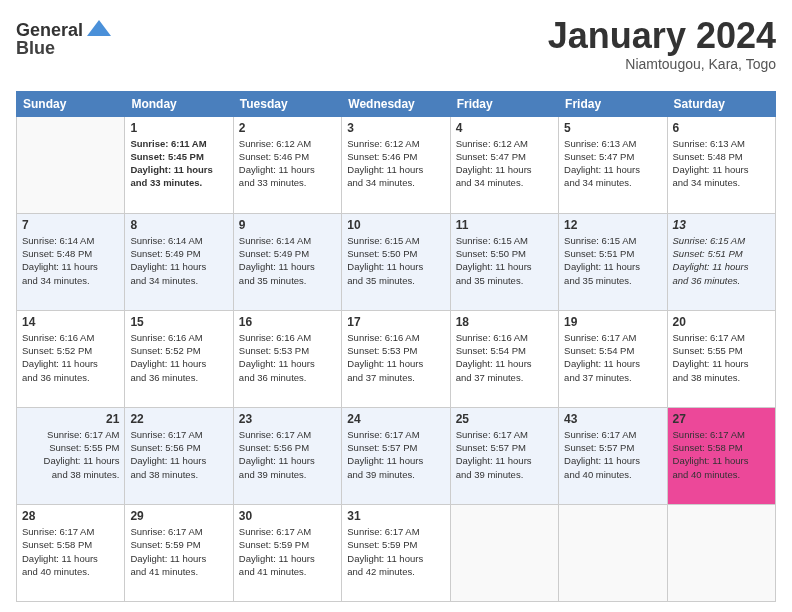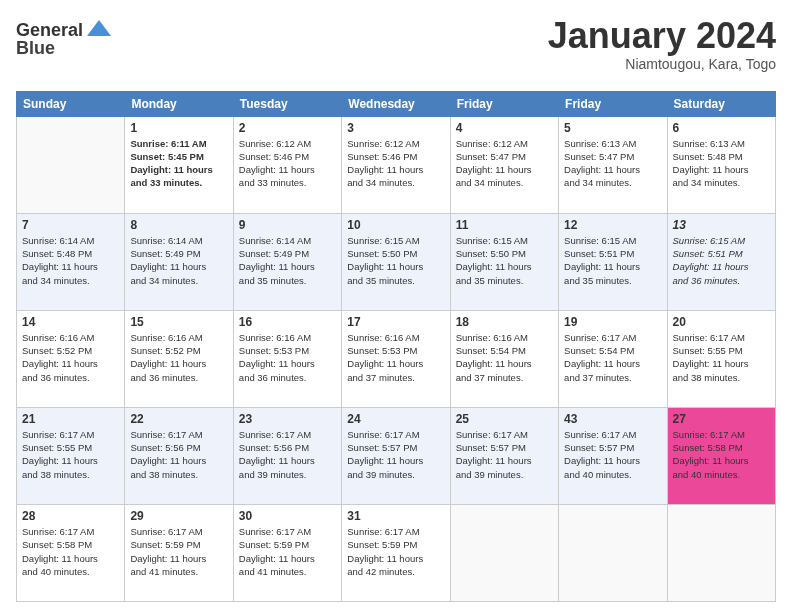--- a/index.html
+++ b/index.html
@@ -274,21 +274,21 @@
           </td>
           <td style="background-color: rgb(255, 255, 255);">
             <span class="day-num">20</span>
             <div class="day-info" style="white-space: pre-line;">Sunrise: 6:17 AM
 Sunset: 5:55 PM
 Daylight: 11 hours
 and 38 minutes.</div>
           </td>
         </tr>
         <tr style="background-color: rgb(238, 243, 251);">
-          <td style="background-color: rgb(238, 243, 251);">
+          <td style="background-color: rgb(238, 243, 251); text-align: right;">
             <span class="day-num">21</span>
             <div class="day-info" style="white-space: pre-line;">Sunrise: 6:17 AM
 Sunset: 5:55 PM
 Daylight: 11 hours
 and 38 minutes.</div>
           </td>
           <td style="background-color: rgb(238, 243, 251);">
             <span class="day-num">22</span>
             <div class="day-info" style="white-space: pre-line;">Sunrise: 6:17 AM
 Sunset: 5:56 PM

